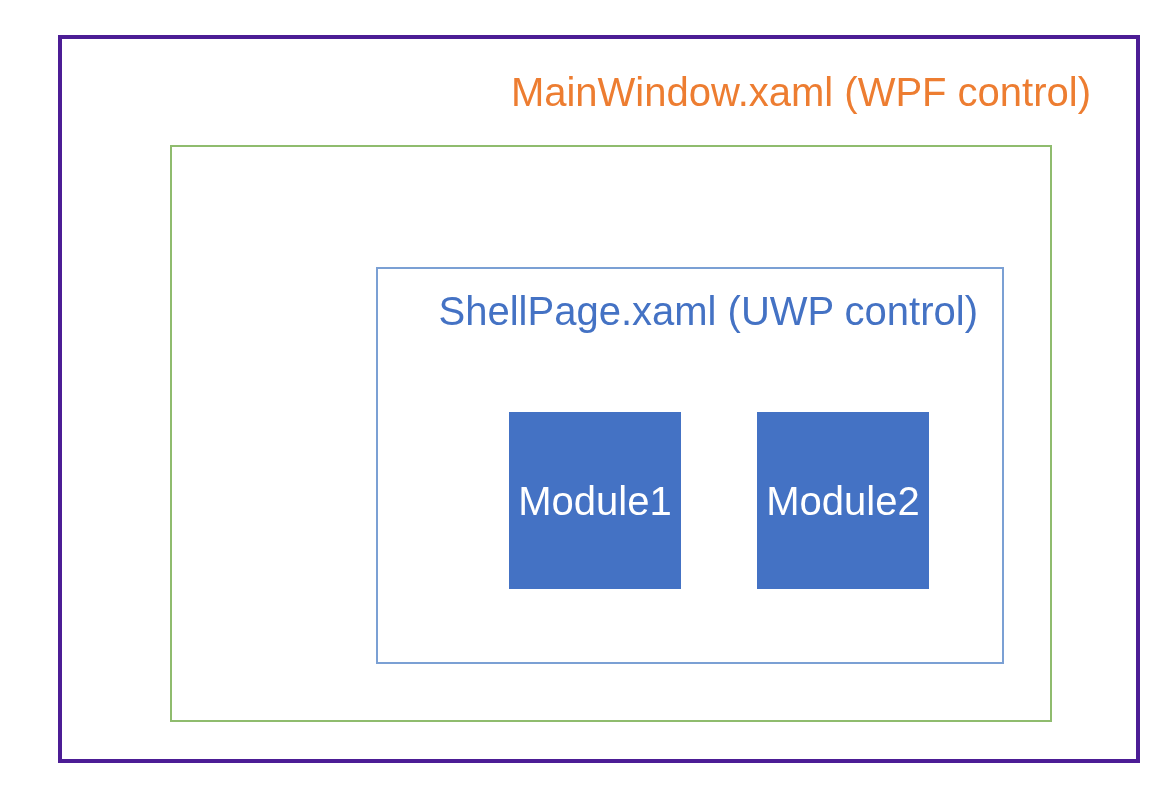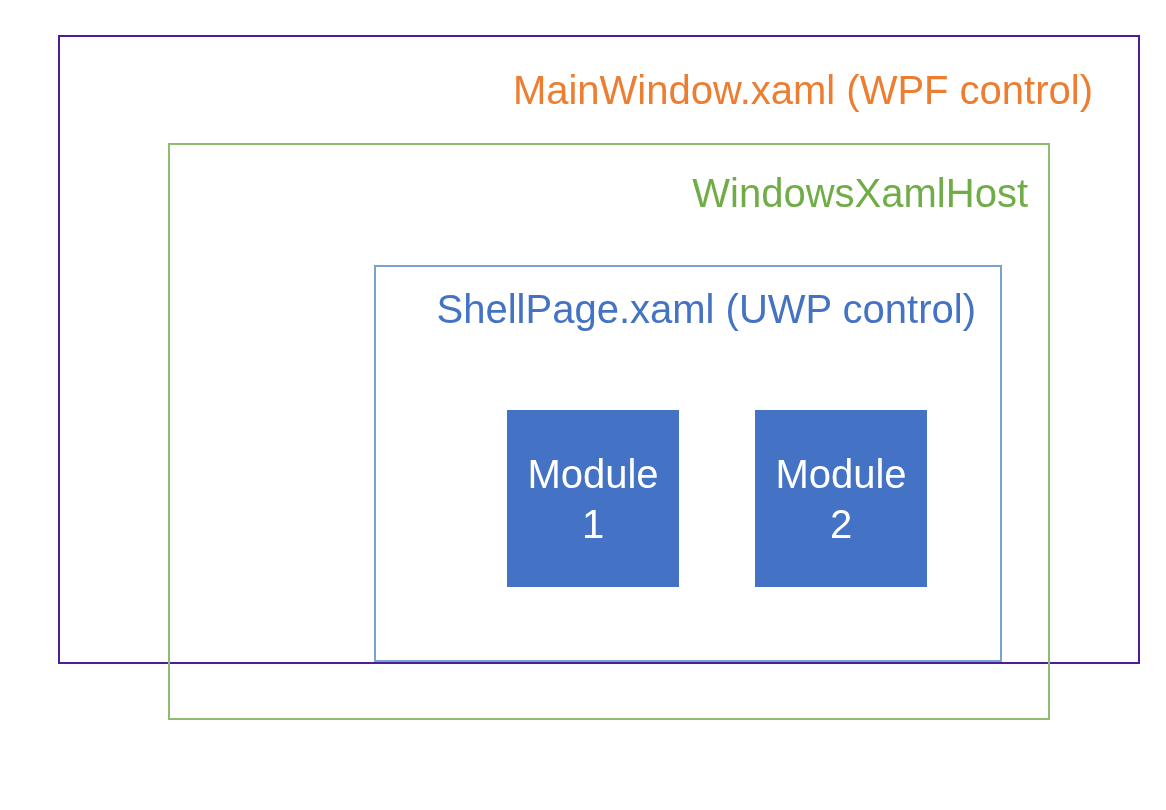--- a/index.html
+++ b/index.html
@@ -20,22 +20,22 @@
     height: 810px;
     background: #ffffff;
   }
 
   
   .frame-outer {
     position: absolute;
     left: 58px;
     top: 35px;
     width: 1082px;
-    height: 629px;
-    border: 2px solid #4c1d95;
+    height: 728px;
+    border: 4px solid #4c1d95;
     box-sizing: border-box;
     background: transparent;
   }
 
   
   .frame-middle {
     position: absolute;
     left: 108px;      
     top: 106px;       
     width: 882px;
@@ -90,21 +90,21 @@
     height: 100%;
   }
   .module-box {
     position: absolute;
     top: 143px;              
     width: 172px;
     height: 177px;
     background: #4472C4;
     box-sizing: border-box;
     display: flex;
-    flex-direction: column;
+    flex-direction: row;
     align-items: center;
     justify-content: center;
     color: #ffffff;
     font-size: 40px;
     line-height: 50px;
   }
   .module-box.m1 { left: 131px; }   
   .module-box.m2 { left: 379px; }   
 
   .module-name,
@@ -117,21 +117,20 @@
 <body>
 
 <div id="canvas">
 
   <div class="frame-outer">
 
     <div class="frame-title title-outer">MainWindow.xaml (WPF control)</div>
 
     <div class="frame-middle">
 
-      <div class="frame-title title-middle">WindowsXamlHost</div>
 
       <div class="frame-inner">
 
         <div class="frame-title title-inner">ShellPage.xaml (UWP control)</div>
 
         <div class="modules-row">
 
           <div class="module-box m1">
             <span class="module-name">Module</span>
             <span class="module-index">1</span>

